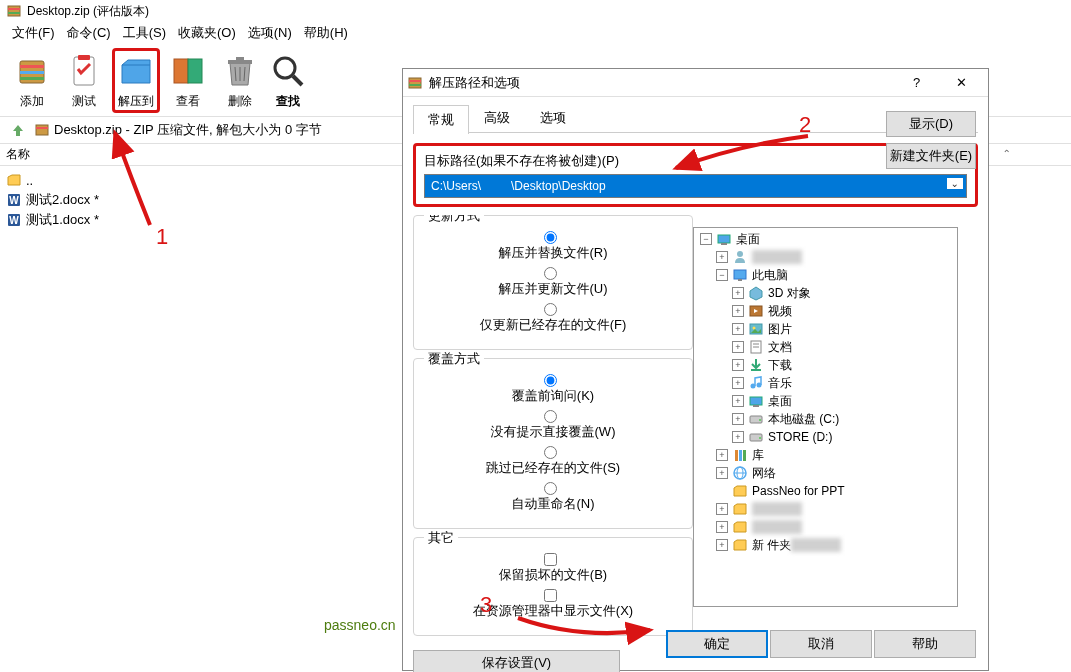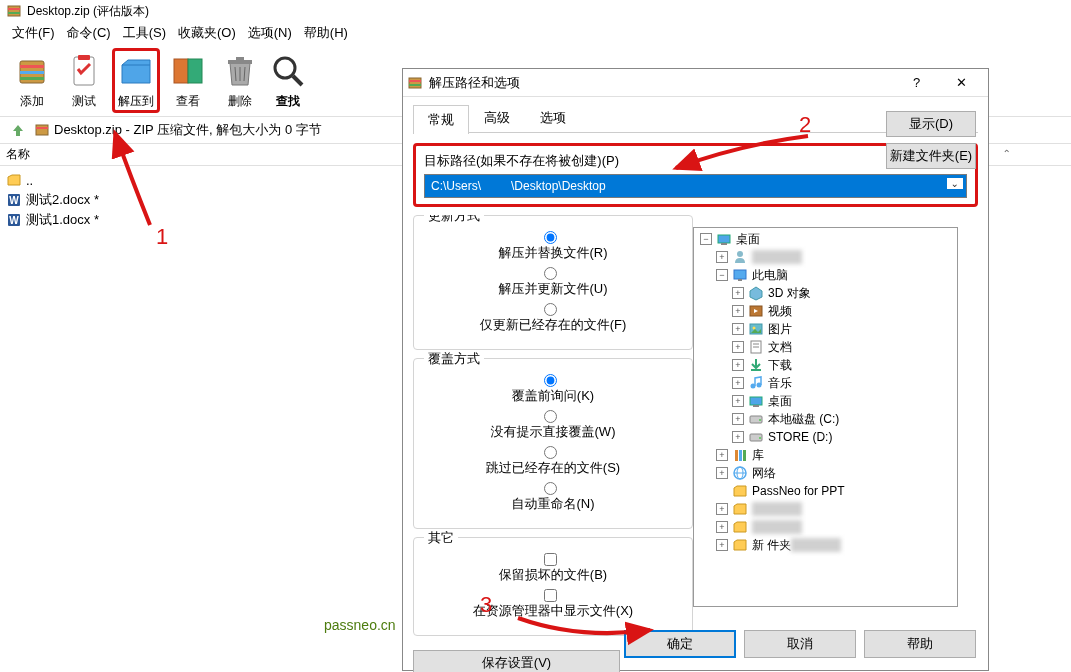--- a/index.html
+++ b/index.html
@@ -63,21 +63,21 @@
     .side-buttons { position: absolute; right: 12px; top: 42px; display: flex; flex-direction: column; }
     .side-btn { width: 90px; height: 26px; background: #e1e1e1; border: 1px solid #adadad; font-size: 13px; margin-bottom: 6px; cursor: default; }
     
     .tree { border: 1px solid #999; width: 265px; height: 380px; overflow-y: scroll; overflow-x: hidden; font-size: 12px; padding: 2px; margin-top: 12px; }
     .tree-item { display: flex; align-items: center; height: 18px; padding-left: 4px; white-space: nowrap; }
     .tree-expander { width: 12px; height: 12px; border: 1px solid #888; display: inline-flex; align-items: center; justify-content: center; font-size: 9px; margin-right: 4px; color: #555; line-height: 1; flex-shrink: 0; }
     .tree-spacer { width: 16px; display: inline-block; flex-shrink: 0; }
     .tree-icon { width: 16px; height: 16px; margin-right: 4px; flex-shrink: 0; }
     
     .dialog-footer { position: absolute; bottom: 12px; right: 12px; display: flex; }
-    .footer-btn { width: 112px; height: 28px; background: #e1e1e1; border: 1px solid #adadad; font-size: 13px; margin-left: 8px; cursor: default; }
+    .footer-btn { width: 102px; height: 28px; background: #e1e1e1; border: 1px solid #adadad; font-size: 13px; margin-left: 2px; cursor: default; }
     .footer-btn.primary { border: 2px solid #0078d7; }
     
     
     .arrow { position: absolute; z-index: 20; pointer-events: none; }
     .anno-num { position: absolute; color: #d91414; font-size: 22px; font-weight: normal; z-index: 21; font-family: Arial; }
     .watermark { position: absolute; left: 324px; top: 617px; color: #4d7c0f; font-size: 14px; z-index: 5; }
     .blur { background: #d0d0d0; filter: blur(2px); width: 50px; height: 14px; display: inline-block; }
     
     
     svg { display: block; }

